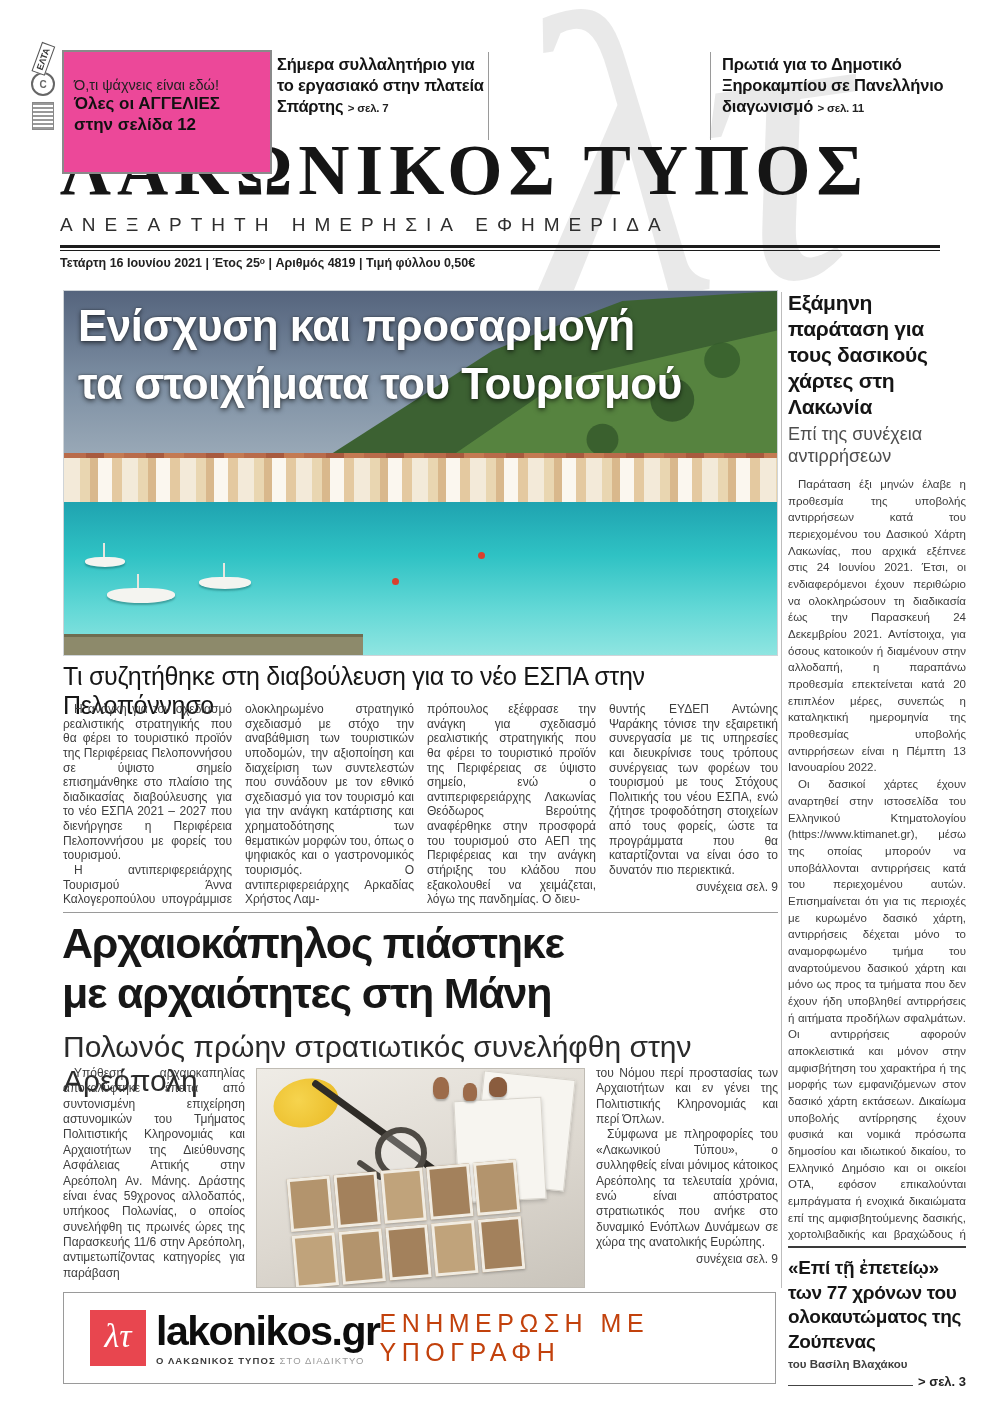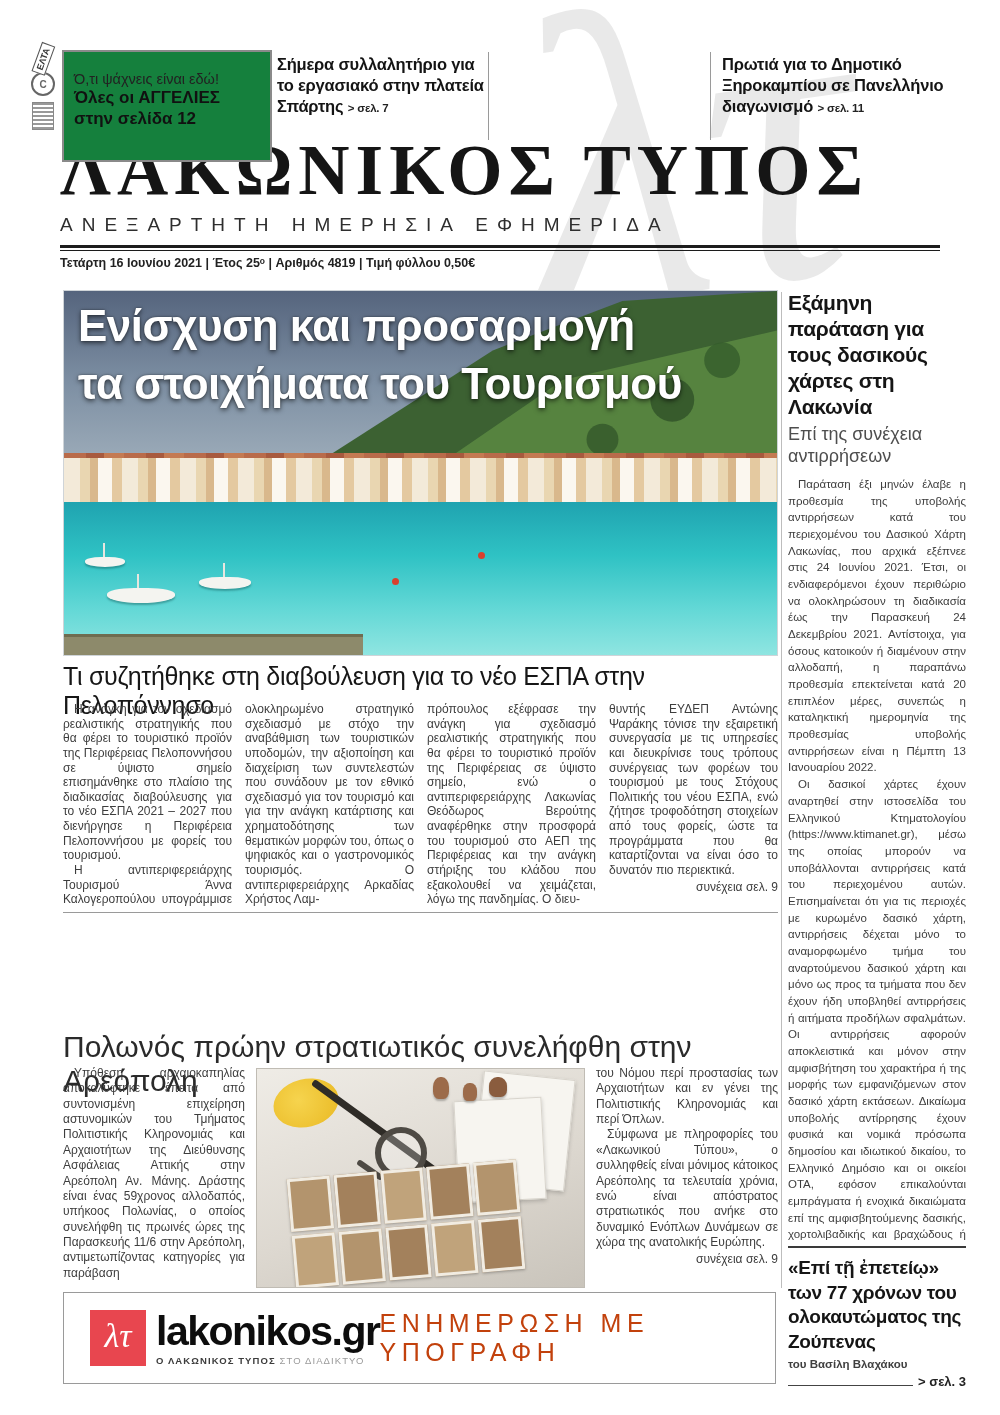--- a/index.html
+++ b/index.html
@@ -12,21 +12,21 @@
     pointer-events:none;z-index:0;line-height:1;}
 
   
   .stamps{position:absolute;left:28px;top:52px;width:30px;display:flex;flex-direction:column;gap:6px;align-items:center;z-index:2;}
   .stamp-elta{transform:rotate(-70deg);font-size:9px;font-weight:bold;color:#333;border:1px solid #555;padding:1px 3px;background:#fff;}
   .stamp-circle{width:20px;height:20px;border:2px solid #666;border-radius:50%;display:flex;align-items:center;justify-content:center;font-size:10px;color:#666;font-weight:bold;}
   .stamp-barcode{width:20px;height:26px;border:1px solid #888;background:repeating-linear-gradient(0deg,#999 0 2px,#fff 2px 4px);}
 
   
   .topstrip{position:absolute;left:62px;top:50px;width:878px;height:92px;z-index:3;}
-  .promo-box{position:absolute;left:0;top:0;width:186px;height:70px;border:2px solid #8a8a8a;padding:19px 10px;background:#15803d;}
+  .promo-box{position:absolute;left:0;top:0;width:186px;height:70px;border:2px solid #8a8a8a;padding:25px 10px;background:#ec4899;}
   .promo-l1{font-size:14.5px;color:#222;}
   .promo-l2,.promo-l3{font-size:17px;font-weight:bold;color:#111;line-height:1.25;}
   .teaser{position:absolute;top:4px;font-weight:bold;font-size:16.5px;line-height:1.28;color:#141414;letter-spacing:-0.2px;}
   .teaser .ref{font-size:11.5px;font-weight:bold;color:#222;}
   .t1{left:215px;width:208px;}
   .t2{left:438px;width:200px;}
   .t3{left:660px;width:225px;}
   .vline{position:absolute;top:2px;width:1px;height:88px;background:#9a9a9a;}
   .v1{left:426px;}.v2{left:648px;}
 
@@ -197,20 +197,24 @@
       <p>πρόπουλος εξέφρασε την ανάγκη για σχεδιασμό ρεαλιστικής στρατηγικής που θα φέρει το τουριστικό προϊόν της Περιφέρειας σε ύψιστο σημείο, ενώ ο αντιπεριφερειάρχης Λακωνίας Θεόδωρος Βερούτης αναφέρθηκε στην προσφορά του τουρισμού στο ΑΕΠ της Περιφέρειας και την ανάγκη στήριξης του κλάδου που εξακολουθεί να χειμάζεται, λόγω της πανδημίας. Ο διευ-</p>
     </div>
     <div class="col">
       <p>θυντής ΕΥΔΕΠ Αντώνης Ψαράκης τόνισε την εξαιρετική συνεργασία με τις υπηρεσίες και διευκρίνισε τους τρόπους συνέργειας των φορέων του τουρισμού με τους Στόχους Πολιτικής του νέου ΕΣΠΑ, ενώ ζήτησε τροφοδότηση στοιχείων από τους φορείς, ώστε τα προγράμματα που θα καταρτίζονται να είναι όσο το δυνατόν πιο περιεκτικά.</p>
       <div class="more">συνέχεια σελ. 9</div>
     </div>
   </div>
 
   <div class="article-rule"></div>
 
+  <div class="a2-headline">
+    <div>Αρχαιοκάπηλος πιάστηκε</div>
+    <div>με αρχαιότητες στη Μάνη</div>
+  </div>
   <div class="a2-subhead">Πολωνός πρώην στρατιωτικός συνελήφθη στην Αρεόπολη</div>
 
   <div class="a2-row">
     <div class="a2-col">
       <p class="indent">Υπόθεση αρχαιοκαπηλίας αποκαλύφτηκε έπειτα από συντονισμένη επιχείρηση αστυνομικών του Τμήματος Πολιτιστικής Κληρονομιάς και Αρχαιοτήτων της Διεύθυνσης Ασφάλειας Αττικής στην Αρεόπολη Αν. Μάνης. Δράστης είναι ένας 59χρονος αλλοδαπός, υπήκοος Πολωνίας, ο οποίος συνελήφθη τις πρωινές ώρες της Παρασκευής 11/6 στην Αρεόπολη, αντιμετωπίζοντας κατηγορίες για παράβαση</p>
     </div>
     <div class="a2-photo">
       <div class="ap-yellow"></div>
       <div class="ap-stick"></div>
       <div class="ap-sheet s1"></div>

